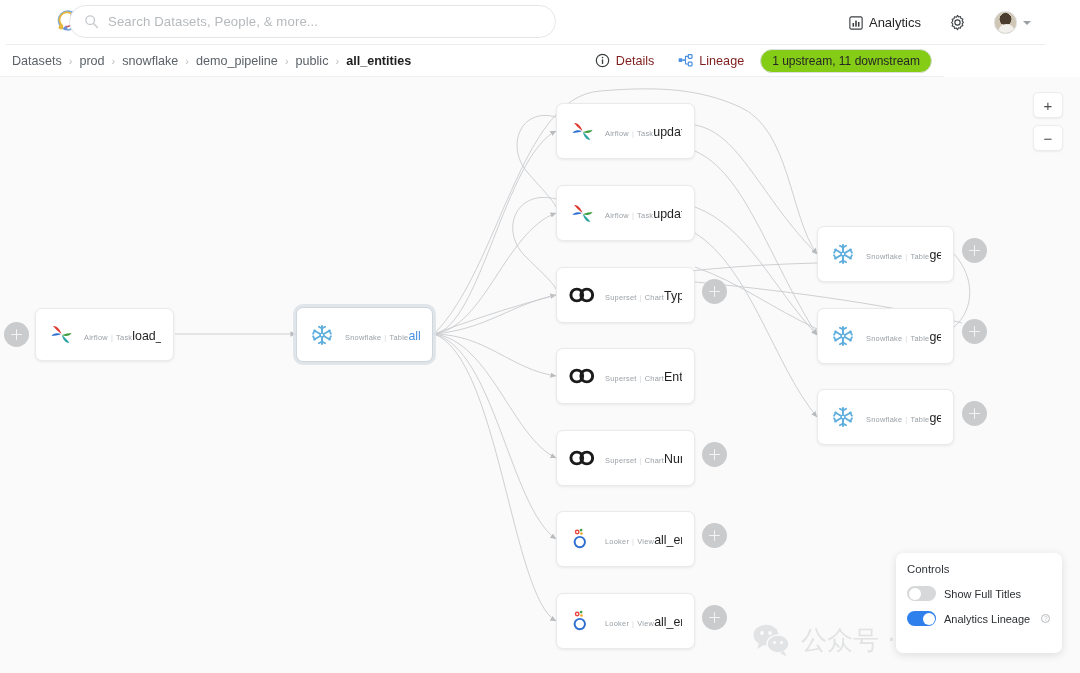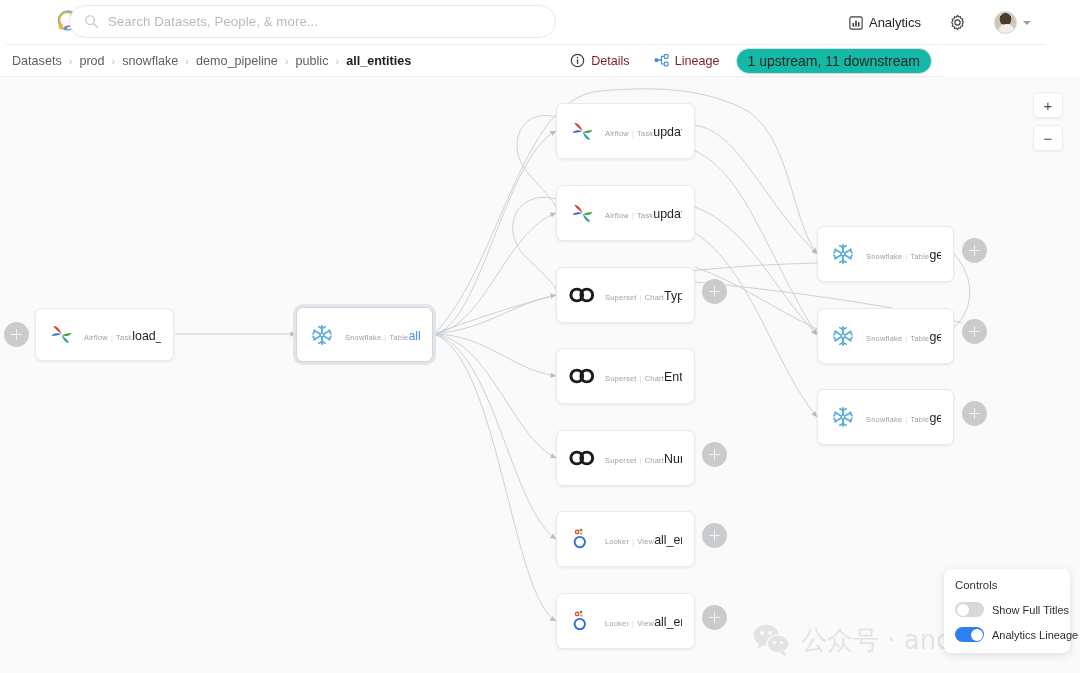--- a/index.html
+++ b/index.html
@@ -47,21 +47,21 @@
   .crumb { color: #5b6268; }
   .crumb.last { color: #1f1f1f; font-weight: bold; }
   .crumb-sep { color: #b9bec2; margin: 0 7px; font-size: 11px; }
 
   .crumb-right { position: absolute; right: 12px; display: flex; align-items: center; gap: 0; }
   .cr-btn { display: flex; align-items: center; gap: 6px; padding: 0 12px; cursor: pointer; font-size: 12.6px; }
   .cr-btn.details { color: #7f1d1d; }
   .cr-btn.lineage { color: #7f1d1d; }
   .pill {
     border: 1px solid #dcdfe2; border-radius: 13px; padding: 4px 11px;
-    font-size: 14px; color: #262626; background: #14b8a6; margin-left: 4px; white-space: nowrap;
+    font-size: 12px; color: #262626; background: #84cc16; margin-left: 4px; white-space: nowrap;
   }
 
   
   .canvas {
     position: absolute; top: 77px; left: 0; width: 1080px; height: 596px;
     background: #fafafa; overflow: hidden;
   }
   .canvas svg.edges { position: absolute; inset: 0; width: 1080px; height: 596px; }
 
   
@@ -90,23 +90,23 @@
   
   .zoomctl { position: absolute; right: 17px; top: 15px; display: flex; flex-direction: column; gap: 7px; }
   .zbtn {
     width: 30px; height: 26px; background: #fff; border: 1px solid #ececec; border-radius: 5px;
     box-shadow: 0 1px 2px rgba(0,0,0,.06); display: flex; align-items: center; justify-content: center;
     cursor: pointer; color: #4d4d4d; font-size: 15px; line-height: 1;
   }
 
   
   .controls {
-    position: absolute; right: 10px; bottom: 20px; width: 126px;
+    position: absolute; right: 18px; bottom: 20px; width: 166px;
     background: #fff; border-radius: 7px; box-shadow: 0 2px 9px rgba(0,0,0,.12);
-    padding: 10px 11px 11px;
+    padding: 10px 11px 27px;
   }
   .controls h4 { font-size: 11.4px; font-weight: normal; color: #31353a; margin-bottom: 11px; }
   .ctl-row { display: flex; align-items: center; gap: 8px; margin-bottom: 10px; }
   .ctl-row:last-child { margin-bottom: 0; }
   .toggle { width: 29px; height: 15px; border-radius: 9px; background: #d6d8da; position: relative; flex: 0 0 auto; cursor: pointer; }
   .toggle.on { background: #2f80ed; }
   .toggle .knob { position: absolute; top: 1.5px; left: 1.5px; width: 12px; height: 12px; border-radius: 50%; background: #fff; }
   .toggle.on .knob { left: 15.5px; }
   .ctl-label { font-size: 11px; color: #2b2f33; white-space: nowrap; }
   .help-ico { width: 9px; height: 9px; border: 1px solid #b5babe; border-radius: 50%; color: #b5babe;

